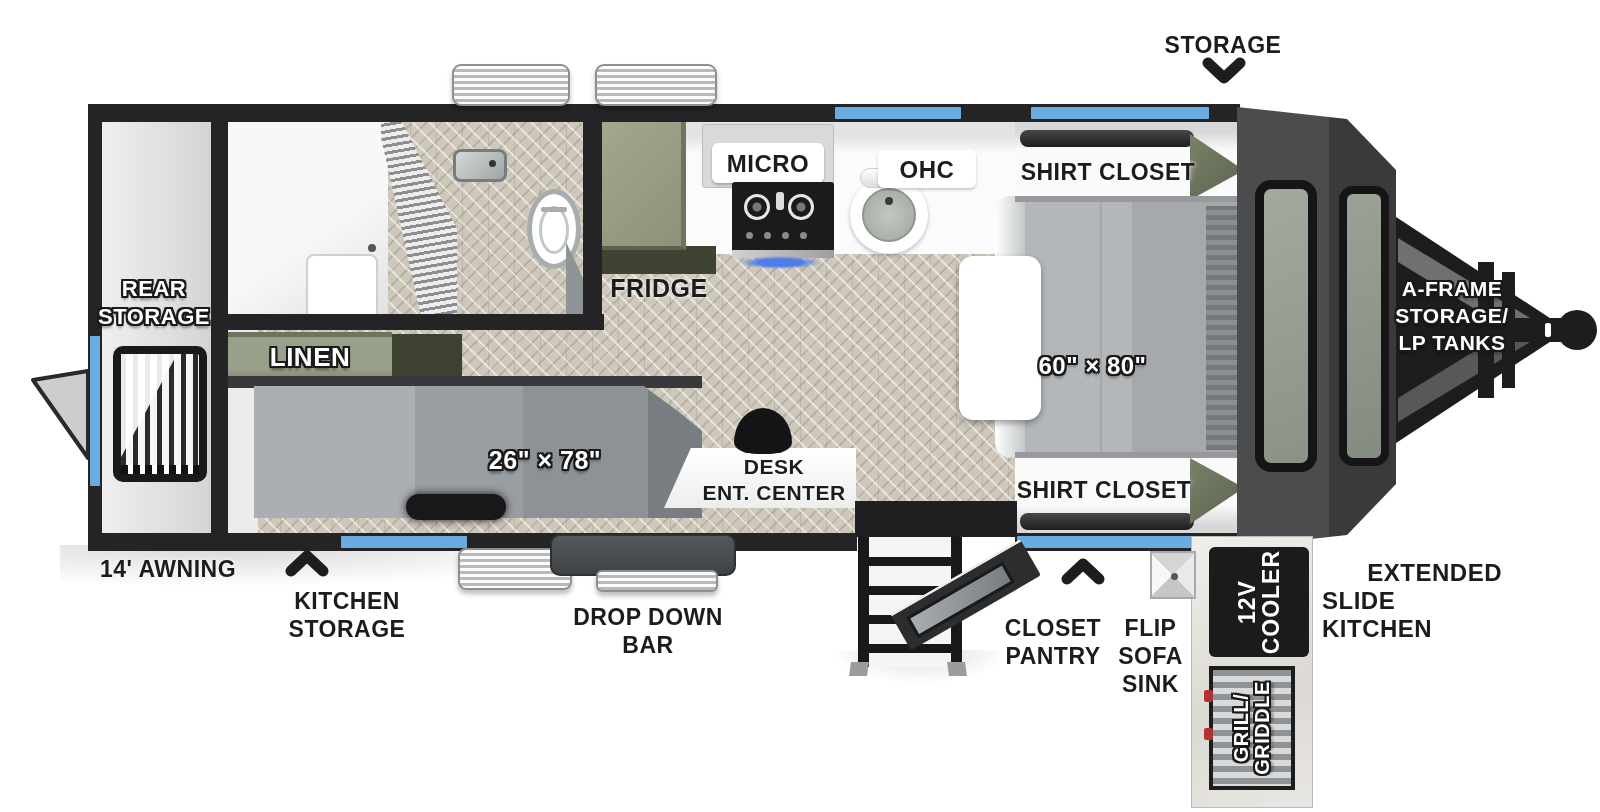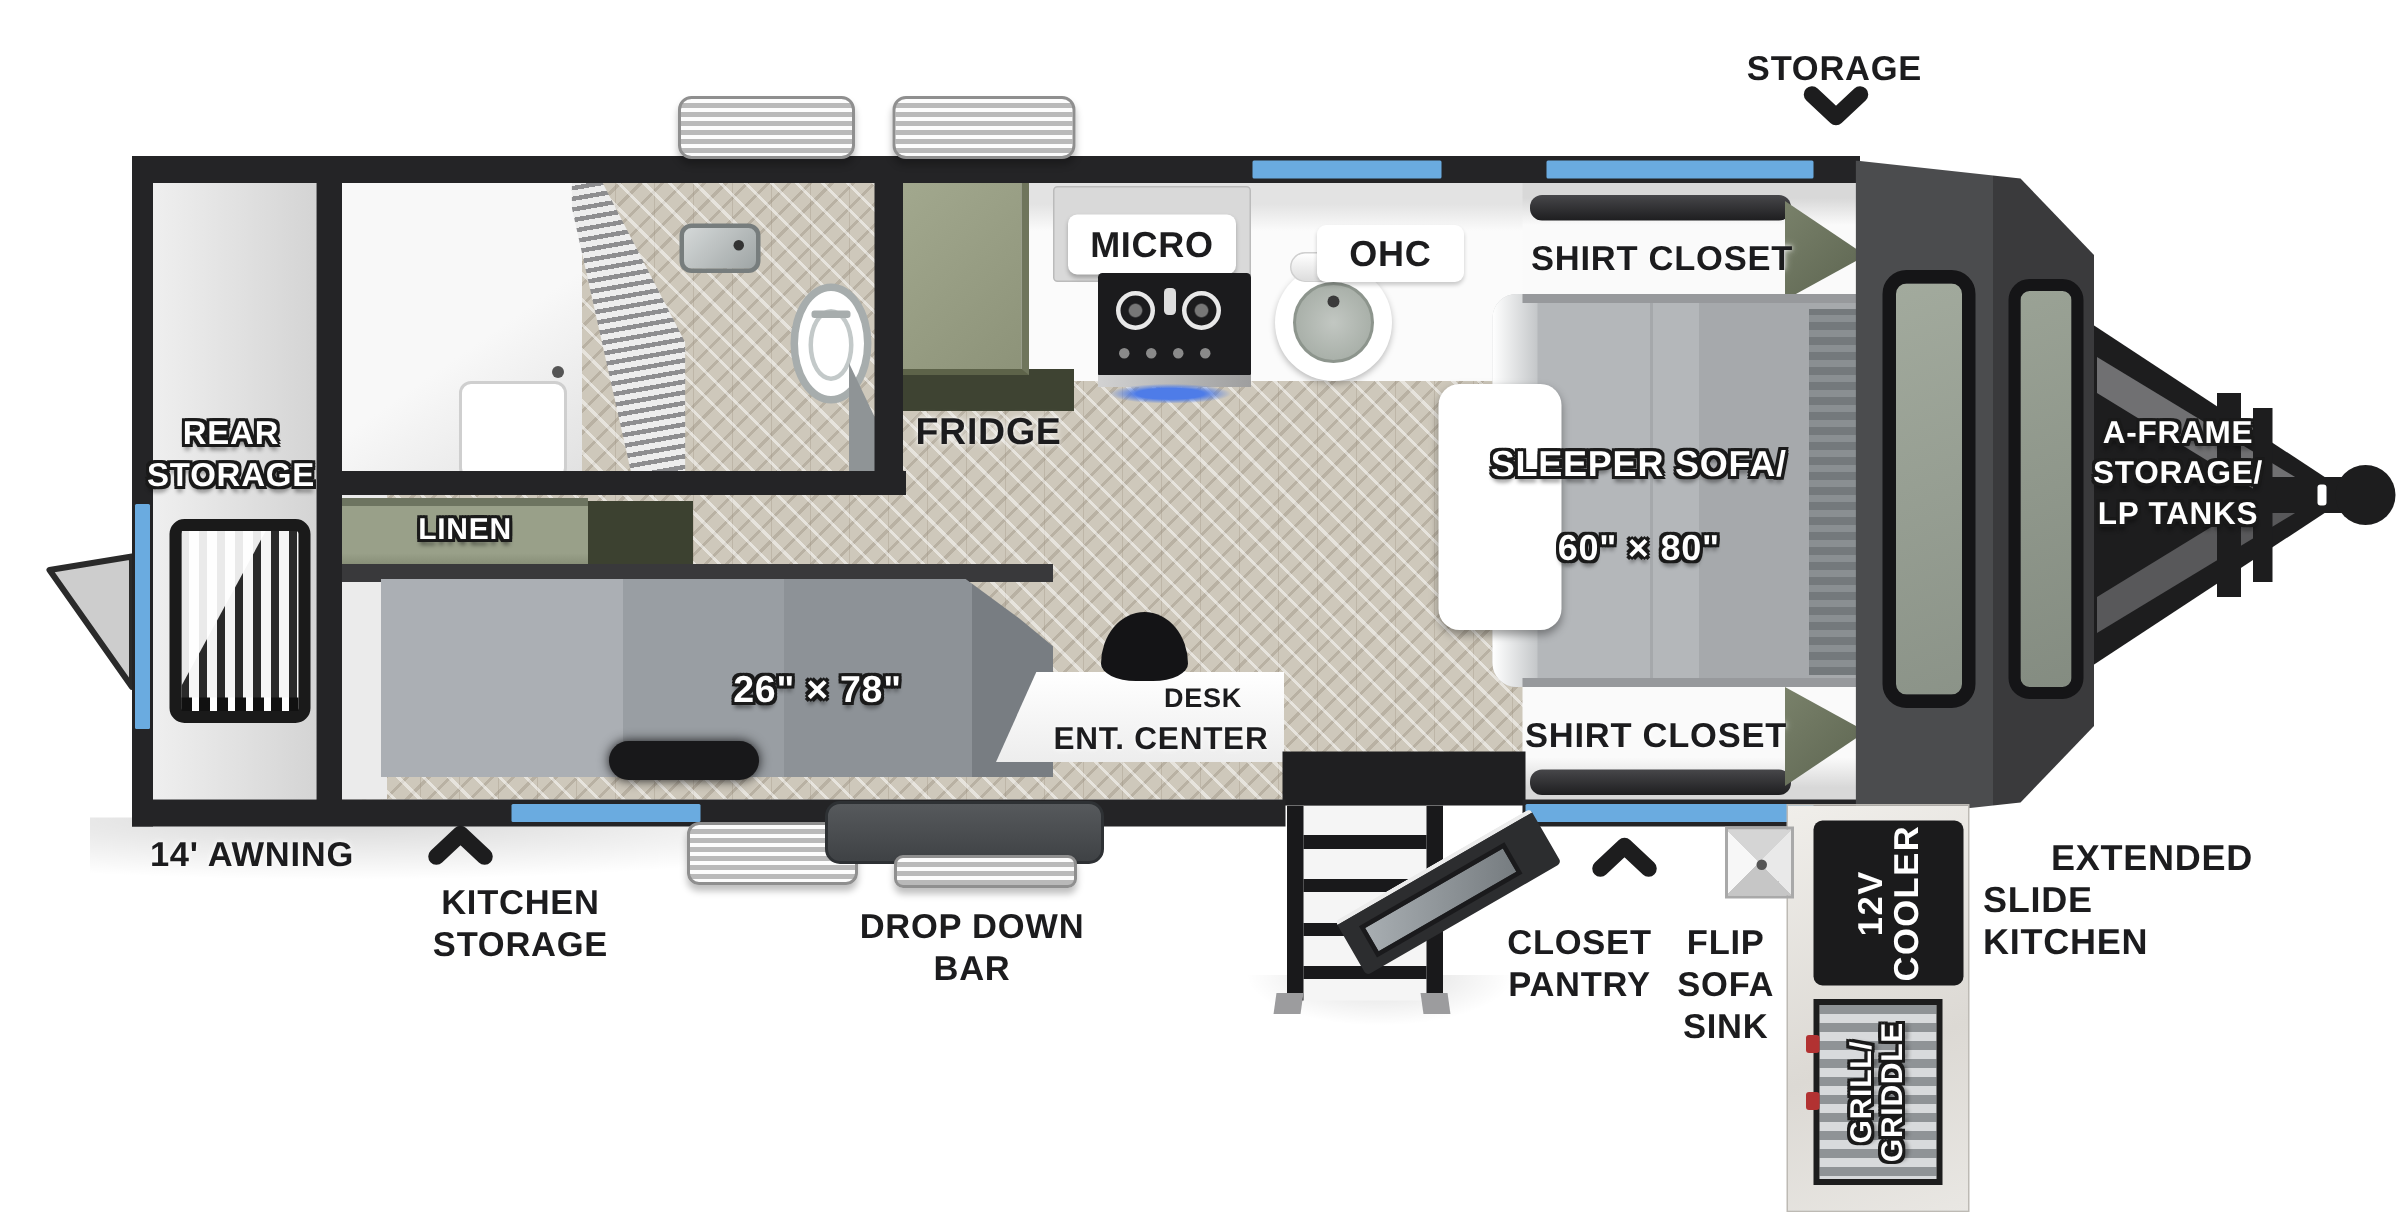--- a/index.html
+++ b/index.html
@@ -180,30 +180,29 @@
   <div style="left:1204px;top:690px;width:9px;height:12px;background:#b23232;border-radius:2px;"></div>
   <div style="left:1204px;top:728px;width:9px;height:12px;background:#b23232;border-radius:2px;"></div>
 
   <div class="lb" style="left:1118px;top:32px;width:210px;font-size:23px;">STORAGE</div>
   <svg width="46" height="30" style="left:1201px;top:56px;">
     <polyline points="7,7 23,22 39,7" fill="none" stroke="#1d1d1e" stroke-width="11" stroke-linecap="round" stroke-linejoin="round"></polyline>
   </svg>
 
   <div class="lw" style="left:94px;top:276px;width:120px;font-size:22px;">REAR</div>
   <div class="lw" style="left:94px;top:304px;width:120px;font-size:22px;">STORAGE</div>
-  <div class="lw" style="left:240px;top:342px;width:140px;font-size:20px;">LINEN</div>
+  <div class="lw" style="left:240px;top:342px;width:140px;font-size:26px;">LINEN</div>
   <div class="lb" style="left:594px;top:274px;width:130px;font-size:25px;">FRIDGE</div>
   <div class="lb" style="left:712px;top:150px;width:112px;font-size:24px;">MICRO</div>
   <div class="lb" style="left:878px;top:156px;width:98px;font-size:24px;">OHC</div>
   <div class="lb" style="left:1008px;top:159px;width:200px;font-size:23px;">SHIRT CLOSET</div>
   <div class="lb" style="left:1004px;top:477px;width:200px;font-size:23px;">SHIRT CLOSET</div>
-  <div class="lw" style="left:970px;top:296px;width:245px;font-size:24px;">SLEEPER SOFA/</div>
   <div class="lw" style="left:970px;top:352px;width:245px;font-size:24px;">60" × 80"</div>
   <div class="lw" style="left:395px;top:446px;width:300px;font-size:25px;">26" × 78"</div>
-  <div class="lb" style="left:712px;top:455px;width:180px;font-size:18px;">DESK</div>
+  <div class="lb" style="left:684px;top:455px;width:180px;font-size:21px;">DESK</div>
   <div class="lb" style="left:684px;top:481px;width:180px;font-size:21px;">ENT. CENTER</div>
 
   <div class="lw" style="left:1372px;top:277px;width:160px;font-size:21px;">A-FRAME</div>
   <div class="lw" style="left:1372px;top:304px;width:160px;font-size:21px;">STORAGE/</div>
   <div class="lw" style="left:1372px;top:331px;width:160px;font-size:21px;">LP TANKS</div>
 
   <div class="lb" style="left:88px;top:556px;width:160px;font-size:23px;">14' AWNING</div>
   <svg width="46" height="30" style="left:284px;top:548px;">
     <polyline points="7,23 23,8 39,23" fill="none" stroke="#1d1d1e" stroke-width="11" stroke-linecap="round" stroke-linejoin="round"></polyline>
   </svg>

